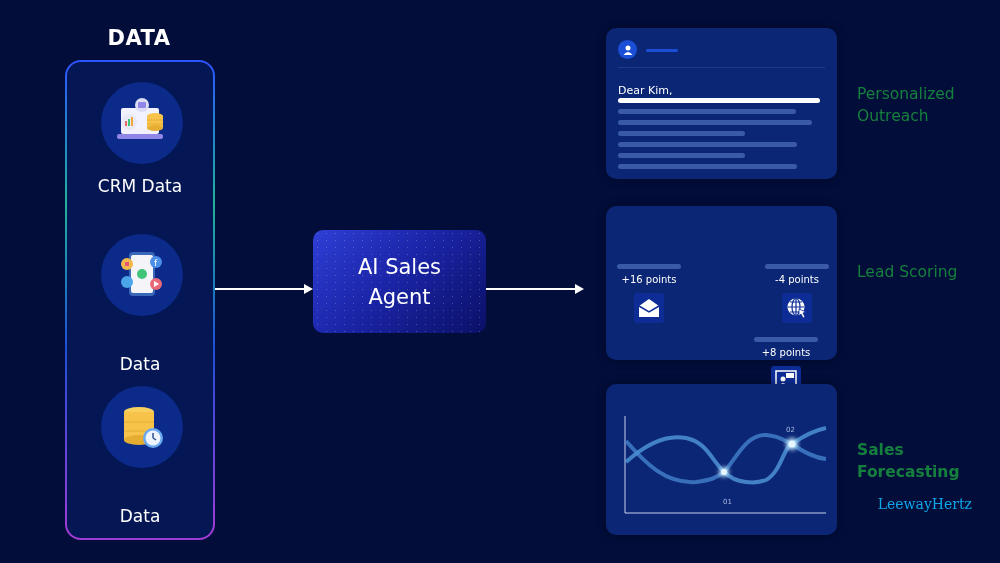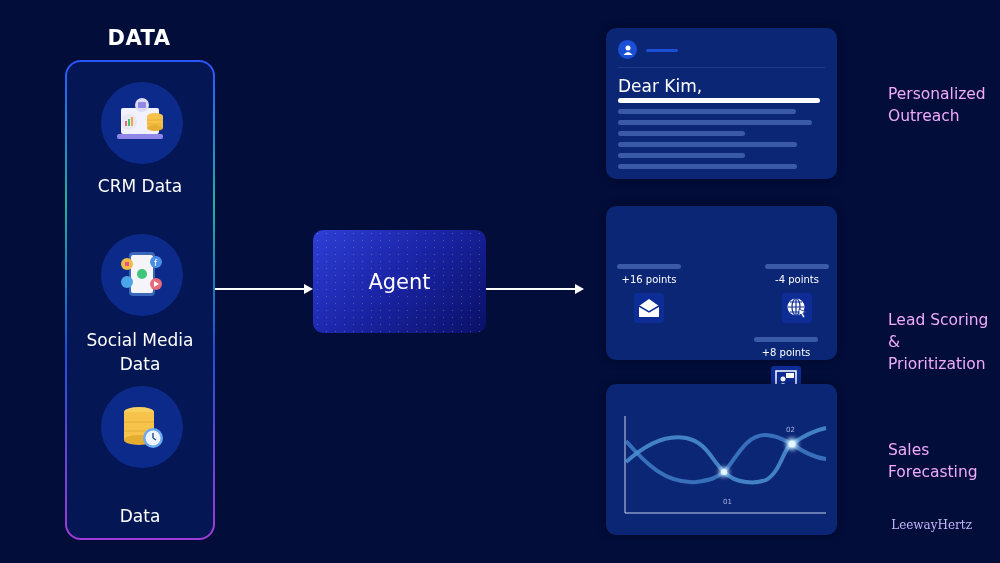--- a/index.html
+++ b/index.html
@@ -54,31 +54,31 @@
     opacity: 0.5;
   }
   .agent-text { position: relative; font-size: 21px; line-height: 30px; text-align: center; }
 
   
   .card {
     left: 606px; width: 231px; border-radius: 10px;
     background: #0b2675;
     box-shadow: 0 0 10px rgba(0,0,0,0.35);
   }
-  .out-label { left: 888px; font-size: 15.5px; line-height: 22px; color: #f0abfc; }
+  .out-label { left: 857px; font-size: 15.5px; line-height: 22px; color: #15803d; }
 
   .bar { position: absolute; height: 5px; border-radius: 3px; background: #3a5aa8; }
   .bar-white { background: #ffffff; }
 
   .score-cell { position: absolute; width: 64px; text-align: center; margin-top: 45px; }
   .score-bar { height: 5px; border-radius: 3px; background: #3a5aa8; margin: 0 auto 4px; width: 64px; }
   .score-text { font-size: 10px; color: #ffffff; line-height: 14px; }
   .score-icon { width: 30px; height: 30px; margin: 6px auto 0; background: #0d2c96; border-radius: 3px; display: flex; align-items: center; justify-content: center; }
 
-  .watermark { right: 28px; top: 518px; font-family: "DejaVu Serif", serif; font-size: 12px; color: #c4b5fd; }
+  .watermark { right: 28px; top: 496px; font-family: "DejaVu Serif", serif; font-size: 14px; color: #0ea5e9; }
 </style>
 </head>
 <body>
 
 <div class="abs data-title">DATA</div>
 <div class="abs data-panel">
 
   <div class="src-circle" style="top:20px;">
     <svg width="54" height="54" viewBox="0 0 54 54">
       <rect x="6" y="12" width="38" height="26" rx="2" fill="#f2f2ff"></rect>
@@ -105,21 +105,20 @@
       <circle cx="12" cy="16" r="6" fill="#f3b94a"></circle>
         <rect x="10" y="14" width="4" height="4" fill="#e8557a"></rect>
       <circle cx="41" cy="14" r="6" fill="#4a8ee8"></circle>
         <text x="39" y="18" font-size="9" fill="#fff" font-family="DejaVu Sans, sans-serif">f</text>
       <circle cx="27" cy="26" r="5" fill="#3fc47a"></circle>
       <circle cx="12" cy="34" r="6" fill="#4aa6e8"></circle>
       <circle cx="41" cy="36" r="6" fill="#e86a7a"></circle>
         <polygon points="39,33 39,39 44,36" fill="#fff"></polygon>
     </svg>
   </div>
-  <div class="src-label" style="top:266px;">Social Media</div>
   <div class="src-label" style="top:290px;">Data</div>
 
   <div class="src-circle" style="top:324px;">
     <svg width="54" height="54" viewBox="0 0 54 54">
       <ellipse cx="24" cy="12" rx="15" ry="5" fill="#f7d060"></ellipse>
       <rect x="9" y="12" width="30" height="28" fill="#f7c34a"></rect>
       <ellipse cx="24" cy="40" rx="15" ry="5" fill="#e6ad33"></ellipse>
       <line x1="9" y1="22" x2="39" y2="22" stroke="#e6ad33"></line>
         <line x1="9" y1="31" x2="39" y2="31" stroke="#e6ad33"></line>
       <circle cx="38" cy="38" r="10" fill="#6aa8f0"></circle>
@@ -129,36 +128,37 @@
     </svg>
   </div>
   <div class="src-label" style="top:442px;">Data</div>
 </div>
 
 <div class="abs arrow-line" style="left:215px; top:288px; width:90px;"></div>
 <div class="abs arrow-head" style="left:304px; top:284px;"></div>
 
 <div class="abs agent">
   <div class="agent-dots"></div>
+  <div class="agent-text">AI Sales</div>
   <div class="agent-text">Agent</div>
 </div>
 
 <div class="abs arrow-line" style="left:486px; top:288px; width:90px;"></div>
 <div class="abs arrow-head" style="left:575px; top:284px;"></div>
 
 <div class="abs card" style="top:28px; height:151px;">
   <div style="position:absolute; left:12px; top:12px; width:19px; height:19px; border-radius:50%; background:#1a4fd6; display:flex; align-items:center; justify-content:center;">
     <svg width="12" height="12" viewBox="0 0 12 12">
         <circle cx="6" cy="4" r="2.5" fill="#fff"></circle>
         <path d="M1.5 11 Q6 5 10.5 11 Z" fill="#fff"></path>
       </svg>
   </div>
   <div class="bar" style="left:40px; top:21px; width:32px; height:3px; background:#1a4fd6;"></div>
   <div style="position:absolute; left:12px; top:39px; width:207px; height:1px; background:#1e3a8a;"></div>
-  <div style="position:absolute; left:12px; top:48px; font-size:17px;">Dear Kim,</div>
+  <div style="position:absolute; left:12px; top:56px; font-size:11px;">Dear Kim,</div>
   <div class="bar bar-white" style="left:12px; top:70px; width:202px;"></div>
   <div class="bar" style="left:12px; top:81px; width:178px;"></div>
   <div class="bar" style="left:12px; top:92px; width:194px;"></div>
   <div class="bar" style="left:12px; top:103px; width:127px;"></div>
   <div class="bar" style="left:12px; top:114px; width:179px;"></div>
   <div class="bar" style="left:12px; top:125px; width:127px;"></div>
   <div class="bar" style="left:12px; top:136px; width:179px;"></div>
 </div>
 <div class="abs out-label" style="top:83px;">
   <div>Personalized</div>
@@ -197,23 +197,22 @@
           <rect x="2" y="1" width="20" height="15" fill="none" stroke="#fff" stroke-width="1.5"></rect>
           <rect x="12" y="3" width="8" height="5" fill="#fff"></rect>
           <circle cx="9" cy="9" r="2.5" fill="#fff"></circle>
           <path d="M5 16 Q9 10 13 16 Z" fill="#fff"></path>
           <line x1="12" y1="16" x2="12" y2="20" stroke="#fff" stroke-width="1.5"></line>
           <line x1="7" y1="20" x2="17" y2="20" stroke="#fff" stroke-width="1.5"></line>
         </svg>
     </div>
   </div>
 </div>
-<div class="abs out-label" style="top:261px;margin-top:48px;">
+<div class="abs out-label" style="top:261px;">
   <div>Lead Scoring</div>
-  <div>&amp;  Prioritization</div>
 </div>
 
 <div class="abs card" style="top:384px; height:151px;">
   <svg width="231" height="151" viewBox="0 0 231 151">
     <defs>
       <filter id="glow" x="-50%" y="-50%" width="200%" height="200%">
           <feGaussianBlur stdDeviation="2"></feGaussianBlur>
         </filter>
     </defs>
     <line x1="19" y1="32" x2="19" y2="129" stroke="#c8d2f0" stroke-width="1"></line>
@@ -221,18 +220,18 @@
     <path d="M20 78 C40 60, 60 50, 80 54 C100 58, 105 75, 118 88 C130 100, 150 100, 160 96 C175 88, 178 62, 186 60 C200 50, 210 46, 220 44" stroke="#5aa8e8" stroke-width="4" fill="none" opacity="0.7"></path>
     <path d="M20 57 C40 80, 60 100, 90 98 C105 96, 110 94, 118 88 C130 75, 140 50, 160 51 C175 52, 180 58, 186 60 C200 70, 210 74, 220 75" stroke="#4a8ed8" stroke-width="4" fill="none" opacity="0.7"></path>
     <circle cx="118" cy="88" r="5" fill="#bfe6ff" filter="url(#glow)"></circle>
       <circle cx="118" cy="88" r="3" fill="#e6f6ff"></circle>
     <circle cx="186" cy="60" r="6" fill="#bfe6ff" filter="url(#glow)"></circle>
       <circle cx="186" cy="60" r="3.5" fill="#e6f6ff"></circle>
     <text x="117" y="120" font-size="7" fill="#a8b8e0" font-family="DejaVu Sans, sans-serif">01</text>
     <text x="180" y="48" font-size="7" fill="#a8b8e0" font-family="DejaVu Sans, sans-serif">02</text>
   </svg>
 </div>
-<div class="abs out-label" style="top:439px;">
+<div class="abs out-label" style="top:439px;font-weight:bold;">
   <div>Sales</div>
   <div>Forecasting</div>
 </div>
 
 <div class="abs watermark">LeewayHertz</div>
 
 </body></html>

